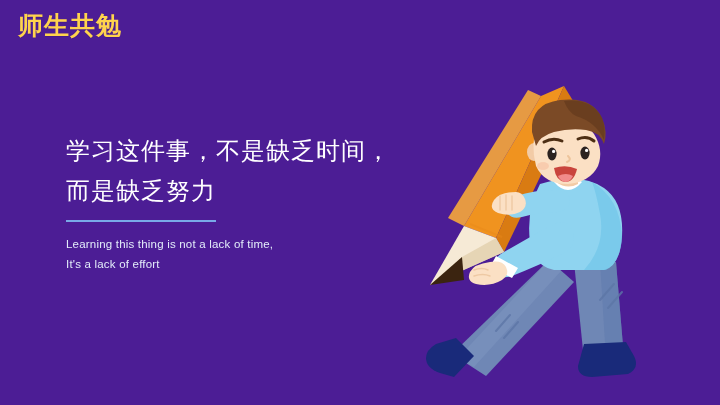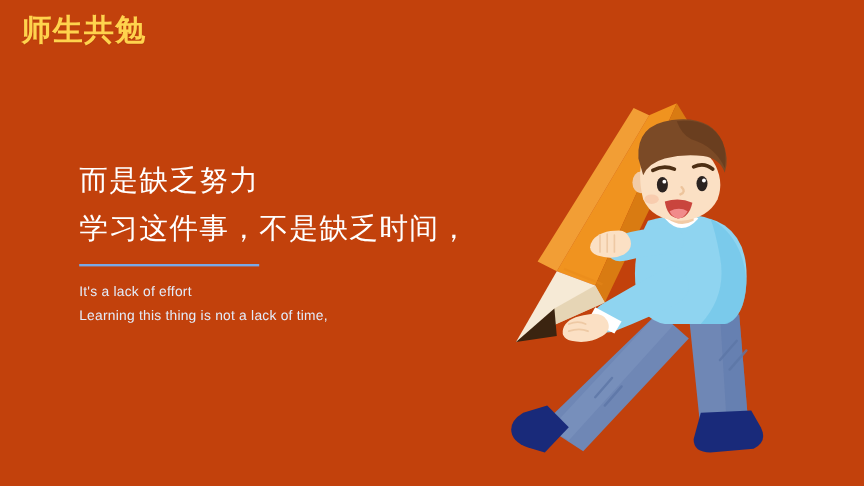--- a/index.html
+++ b/index.html
@@ -4,21 +4,21 @@
 <style>
   * { margin:0; padding:0; box-sizing:border-box; }
   html, body {
     width:720px; height:405px;
     overflow:hidden;
     font-family:"Liberation Sans", sans-serif;
   }
   #slide {
     position:relative;
     width:720px; height:405px;
-    background:#c2410c;
+    background:#4c1d95;
     overflow:hidden;
   }
 
   
   #header {
     position:absolute;
     left:18px; top:10px;
     display:flex;
     align-items:flex-end;
   }
@@ -105,25 +105,25 @@
 <body>
 
 <div id="slide">
 
   <div id="header">
     <div id="brand-title">师生共勉</div>
 
   </div>
 
   <div id="copy">
+    <div class="headline">学习这件事，不是缺乏时间，</div>
     <div class="headline">而是缺乏努力</div>
-    <div class="headline">学习这件事，不是缺乏时间，</div>
     <div id="copy-rule"></div>
+    <div class="subline">Learning this thing is not a lack of time,</div>
     <div class="subline">It's a lack of effort</div>
-    <div class="subline">Learning this thing is not a lack of time,</div>
   </div>
 
   <div id="art">
     <svg viewBox="0 0 342 312" xmlns="http://www.w3.org/2000/svg">
 
       <g>
         <path d="M171 174 L196 196 L108 290 L74 268 Z" fill="#6f87b5"></path>
         <path d="M171 174 L183 185 L96 281 L80 272 Z" fill="#7e95bf" opacity=".55"></path>
         <path d="M96 270 L76 291 L62 287 Q48 282 48 272 Q48 264 58 258 L78 252 Z" fill="#192a7a"></path>
         <path d="M118 245 l14 -16 M126 252 l14 -16" stroke="#5d76a6" stroke-width="2" fill="none" stroke-linecap="round" opacity=".8"></path>

